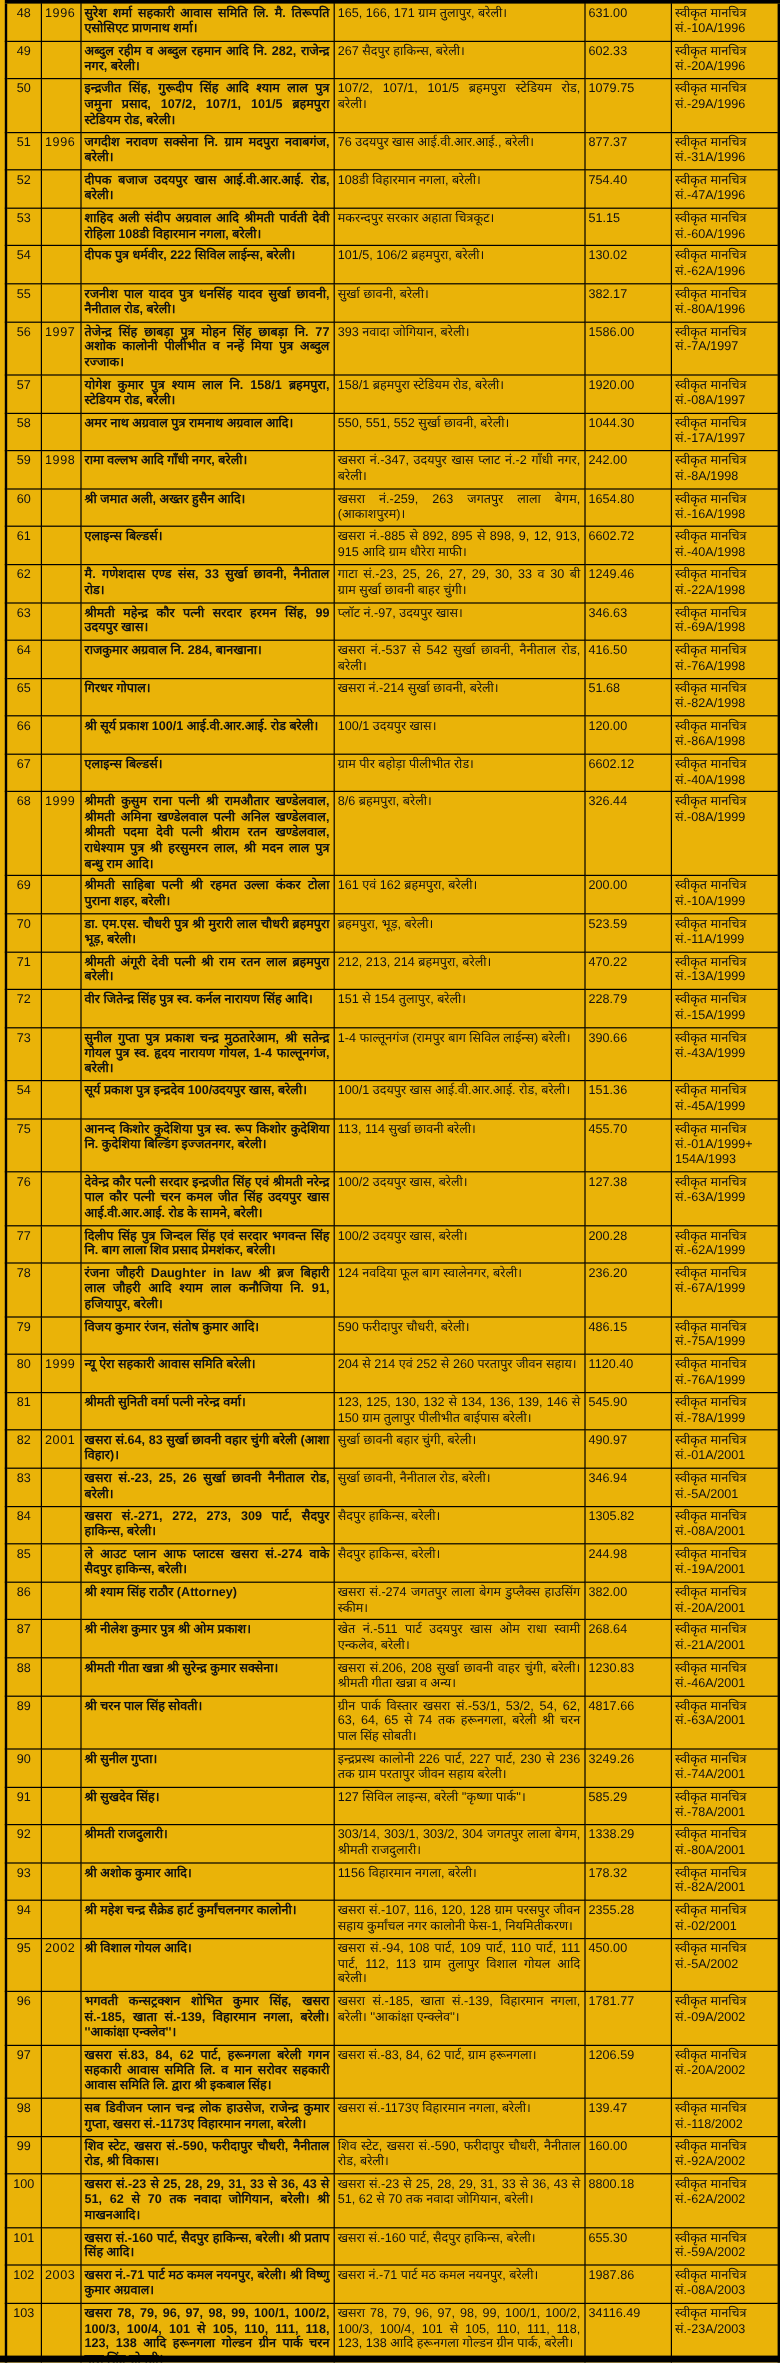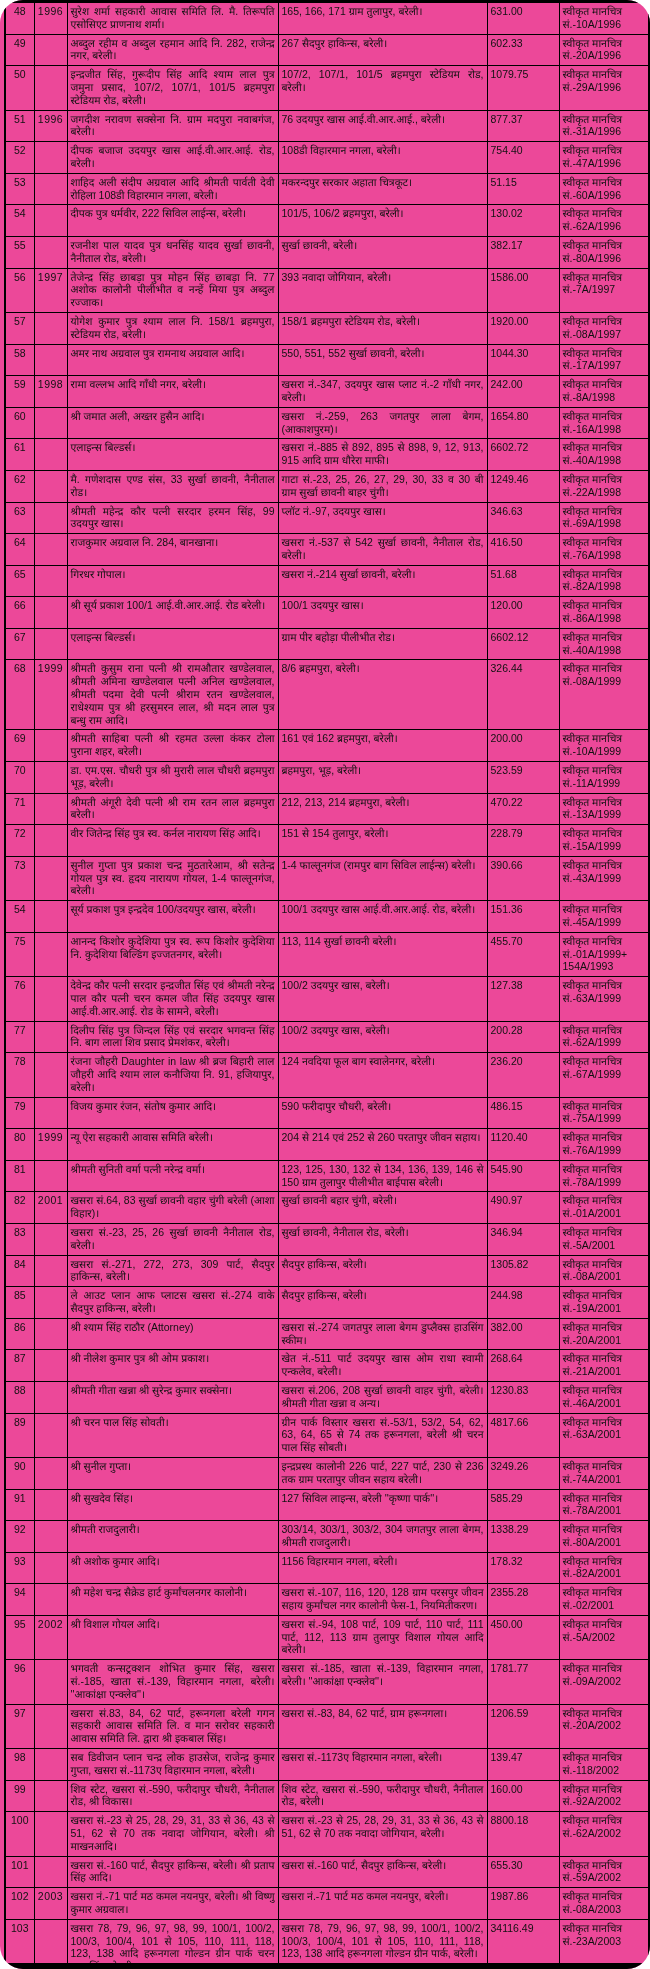--- a/index.html
+++ b/index.html
@@ -6,46 +6,45 @@
     margin: 0;
     padding: 0;
     background: #ffffff;
     width: 650px;
   }
   .page {
     position: relative;
     width: 650px;
     height: 1969px;
     overflow: hidden;
-    background: #ec4899;
+    background: #eab308;
     font-family: "Liberation Sans", "DejaVu Sans", sans-serif;
     color: #111111;
-    border-radius: 23px;
   }
   table.records {
     border-collapse: collapse;
     table-layout: fixed;
     width: 644px;
     margin-left: 4px;
     margin-top: 0;
     border-top: 3px solid #000;
     border-left: 2px solid #000;
     border-right: 2px solid #000;
   }
   table.records td {
     border: 1px solid #000;
     vertical-align: top;
     padding: 2px 3px 3px 3px;
     font-size: 10.5px;
     line-height: 1.22;
     word-wrap: break-word;
   }
   td.c-sr     { text-align: center; }
-  td.c-year   { text-align: center; letter-spacing: 0.5px; }
-  td.c-name   { text-align: justify; }
+  td.c-year   { letter-spacing: 0.5px; }
+  td.c-name   { text-align: justify; font-weight: bold; }
   td.c-addr   { text-align: justify; }
   td.c-area   { text-align: left; }
   td.c-ref    { text-align: left; padding-left: 2px; padding-right: 2px; }
   .bottom-bar {
     position: absolute;
     left: 0; bottom: 0;
     width: 650px; height: 6px;
     background: #000;
   }
 </style>

